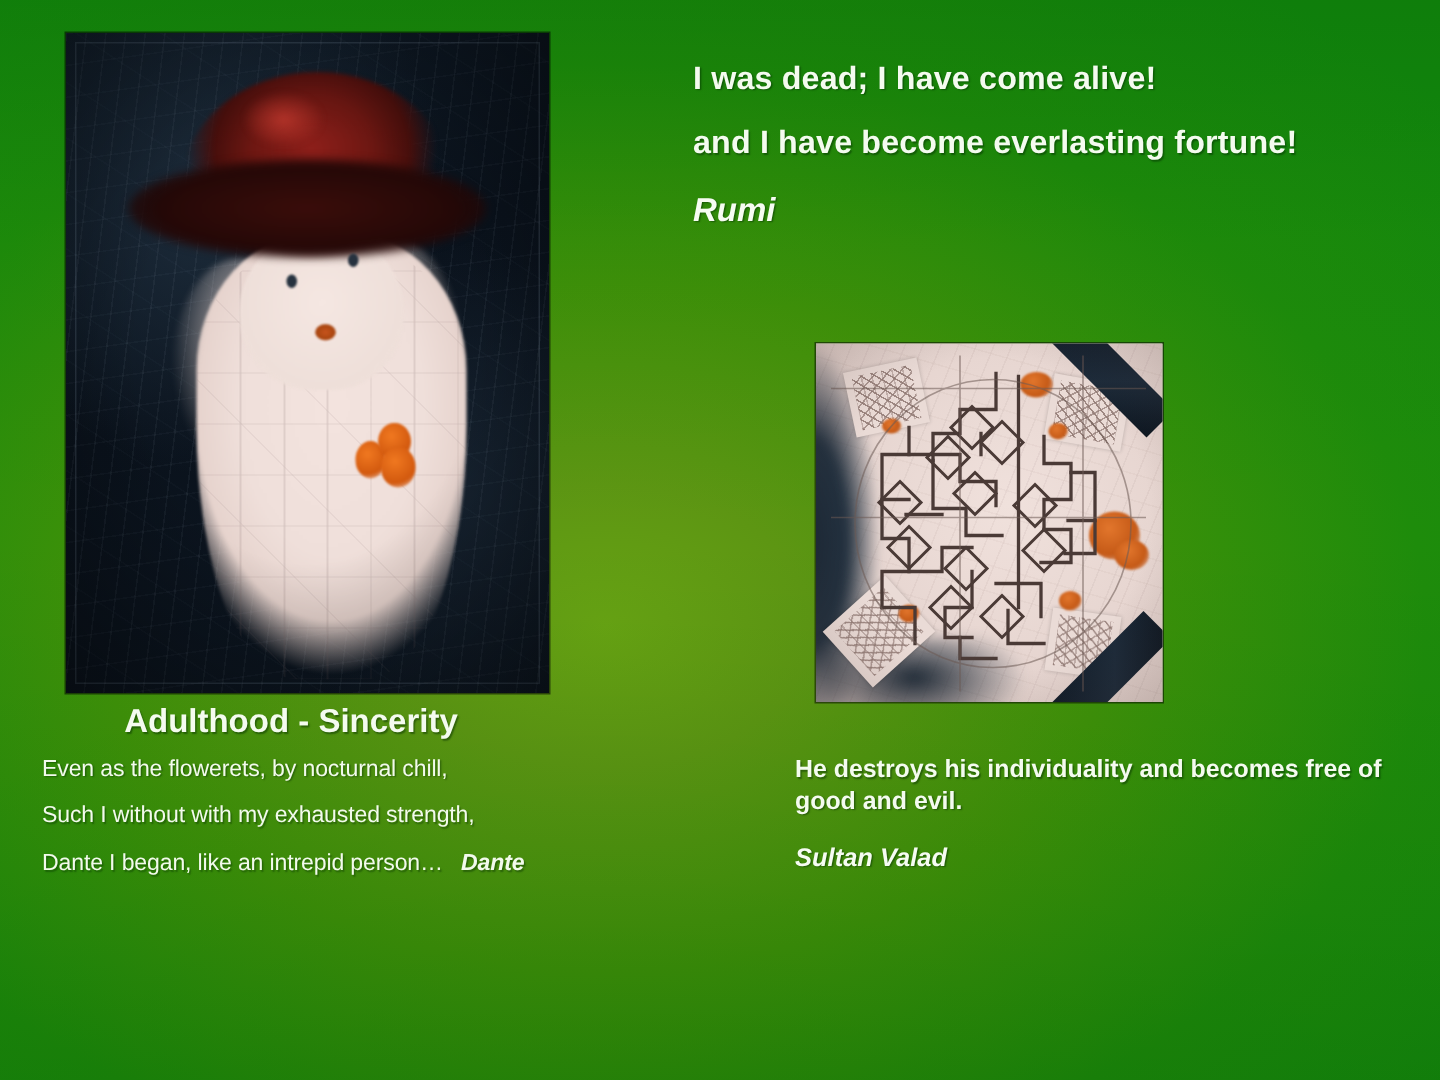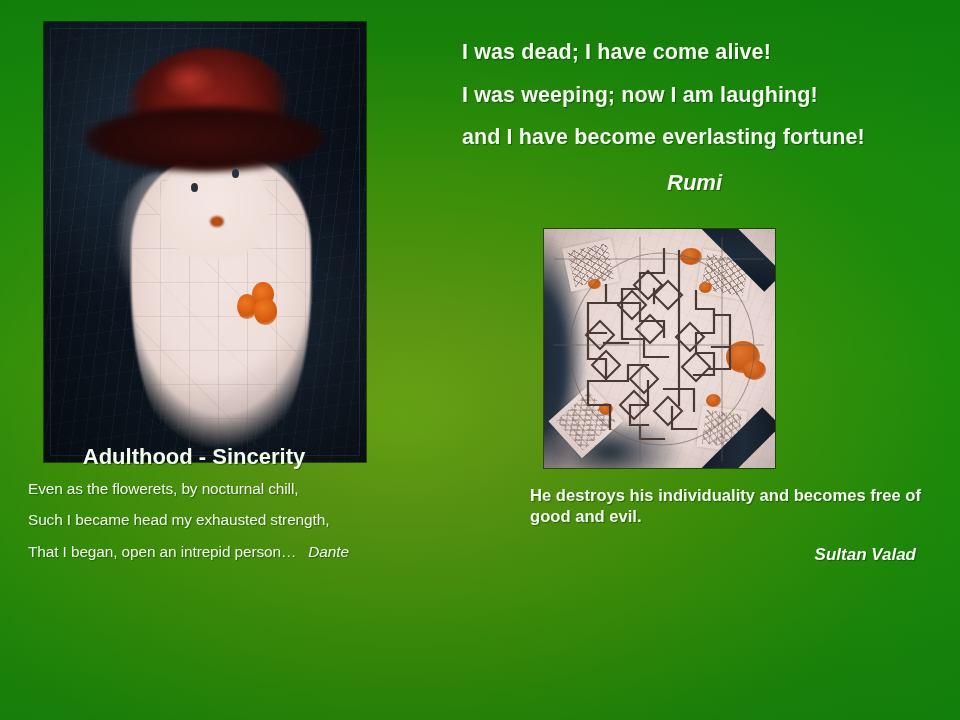--- a/index.html
+++ b/index.html
@@ -269,29 +269,29 @@
     letter-spacing: .1px;
   }
   .attrib {
     font-style: italic;
     font-weight: bold;
     color: #f6fcf2;
     text-shadow: 1px 1px 1px rgba(0,40,0,.45);
   }
   .quote-rumi .attrib {
     font-size: 22px;
-    text-align: center;
+    text-align: left;
     margin-top: 4px;
     padding-right: 5px;
   }
 
   .block-dante {
     position: absolute;
     left: 28px;
-    top: 444px;
+    top: 468px;
     width: 470px;
   }
   .block-dante .heading {
     font-size: 22px;
     font-weight: bold;
     color: #f4fbef;
     text-align: center;
     margin: 0 0 11px 0;
     padding-right: 138px;
     text-shadow: 1px 1px 1px rgba(0,40,0,.45);
@@ -301,41 +301,41 @@
     font-weight: normal;
     color: #f2faec;
     line-height: 1.0;
     margin-bottom: 16px;
     white-space: nowrap;
     text-shadow: 1px 1px 1px rgba(0,40,0,.40);
     letter-spacing: -0.1px;
   }
   .block-dante .line .attrib-inline {
     font-style: italic;
-    font-weight: normal;
+    font-weight: bold;
     padding-left: 12px;
   }
 
   .block-valad {
     position: absolute;
     left: 530px;
-    top: 485px;
+    top: 502px;
     width: 400px;
   }
   .block-valad .para {
     font-size: 16.6px;
     font-weight: bold;
     color: #f4fbef;
     line-height: 1.28;
     margin: 0 0 16px 0;
     text-shadow: 1px 1px 1px rgba(0,40,0,.45);
   }
   .block-valad .attrib {
     font-size: 17px;
-    text-align: right;
+    text-align: left;
     margin-top: 18px;
     padding-right: 14px;
   }
 </style>
 </head>
 <body>
 
 <div class="slide">
 
   <div class="art-portrait">
@@ -423,30 +423,29 @@
         <path d="M96 8 L96 232"></path>
         <path d="M178 8 L178 232"></path>
         <ellipse cx="118" cy="120" rx="92" ry="96"></ellipse>
       </g>
     </svg>
     <div class="lb-vig"></div>
   </div>
 
   <div class="quote-rumi">
     <div class="line">I was dead; I have come alive!</div>
-    <div class="line">I was weeping; now I am laughing!</div>
     <div class="line">and I have become everlasting fortune!</div>
     <div class="attrib">Rumi</div>
   </div>
 
   <div class="block-dante">
     <div class="heading">Adulthood - Sincerity</div>
     <div class="line">Even as the flowerets, by nocturnal chill,</div>
-    <div class="line">Such I became head my exhausted strength,</div>
-    <div class="line"><span>That I began, open an intrepid person…</span><span class="attrib-inline">Dante</span></div>
+    <div class="line">Such I without with my exhausted strength,</div>
+    <div class="line"><span>Dante I began, like an intrepid person…</span><span class="attrib-inline">Dante</span></div>
   </div>
 
   <div class="block-valad">
     <p class="para">He destroys his individuality and becomes free of good and evil.</p>
     <div class="attrib">Sultan Valad</div>
   </div>
 
 </div>
 
 </body></html>

